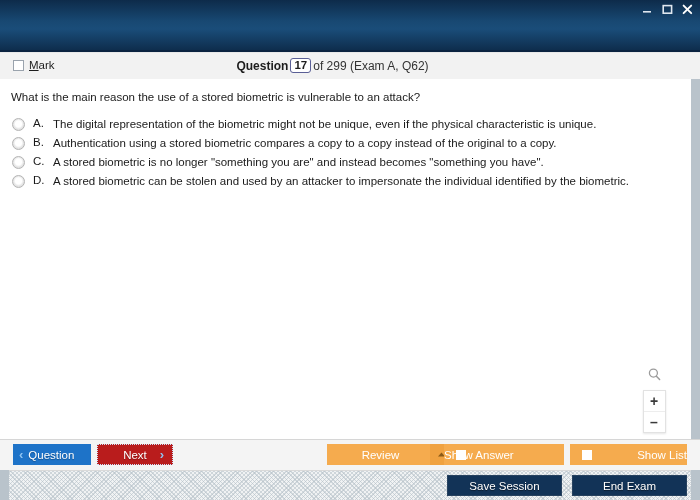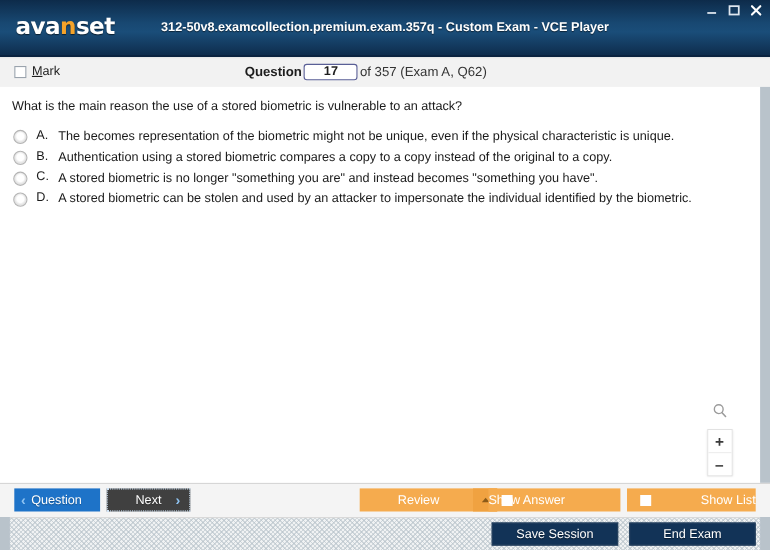--- a/index.html
+++ b/index.html
@@ -97,21 +97,21 @@
     color: #1d1d1d;
     padding-right: 35px;
     box-sizing: border-box;
   }
   .qcounter .lbl { font-weight: bold; }
   .qnum-box {
     display: inline-block;
     border: 1px solid #5a5f96;
     border-radius: 3px;
     background: #ffffff;
-    padding: 0px 17px;
+    padding: 0px 3px;
     margin: 0 2px;
     font-weight: bold;
     font-size: 11.5px;
     line-height: 13px;
     vertical-align: 1px;
   }
   .qcounter .rest { color: #333; }
 
   
   .content {
@@ -211,21 +211,21 @@
     left: 13px; width: 78px;
     background: #1e73c8;
     justify-content: flex-start;
     padding-left: 6px;
   }
   .btn-prev .chev { color: #8fc4f2; font-size: 13px; margin-right: 5px; font-weight: bold; }
   .btn-prev .lbl { font-weight: normal; text-shadow: 0 1px 1px rgba(0,0,0,.3); }
 
   .btn-next {
     left: 97px; width: 76px;
-    background: #404040;
+    background: #b91c1c;
     border: 1px dotted #cfe4f8;
     justify-content: center;
     position: absolute;
   }
   .btn-next .lbl { text-shadow: 0 1px 1px rgba(0,0,0,.3); }
   .btn-next .chev {
     color: #8fc4f2; font-size: 13px; font-weight: bold;
     position: absolute; right: 8px;
   }
 
@@ -300,23 +300,21 @@
     width: 9px; height: 30px;
     background: #b9c3cb;
   }
 </style>
 </head>
 <body>
 
 <div id="app">
 
   <div class="titlebar">
-    <div class="logo"><span>ava</span><span class="accent">n</span><span>set</span></div>
-
-    <div class="window-title">312-50v8.examcollection.premium.exam.357q - Custom Exam - VCE Player</div>
+
 
     <div class="wincontrols">
       <div class="wc">
         <svg width="13" height="13" viewBox="0 0 13 13">
             <rect x="2" y="8" width="8" height="1.6" fill="#dfe7ef"></rect>
           </svg>
       </div>
       <div class="wc">
         <svg width="13" height="13" viewBox="0 0 13 13">
             <rect x="2.2" y="2.6" width="8.4" height="7.6" fill="none" stroke="#dfe7ef" stroke-width="1.6"></rect>
@@ -330,33 +328,33 @@
     </div>
   </div>
 
   <div class="qheader">
     <div class="mark-wrap">
       <div class="mark-box"></div>
       <div class="mark-label"><u>M</u><span>ark</span></div>
     </div>
 
     <div class="qcounter">
-      <span class="lbl">Question</span><span class="qnum-box">17</span><span class="rest">of 357 (Exam A, Q62)</span>
+      <span class="lbl">Question</span><span class="qnum-box">17</span><span class="rest">of 299 (Exam A, Q62)</span>
     </div>
   </div>
 
   <div class="content">
     <div class="question-text">What is the main reason the use of a stored biometric is vulnerable to an attack?</div>
 
     <div class="options">
 
       <div class="option">
         <div class="radio"></div>
         <div class="opt-letter">A.</div>
-        <div class="opt-text">The becomes representation of the biometric might not be unique, even if the physical characteristic is unique.</div>
+        <div class="opt-text">The digital representation of the biometric might not be unique, even if the physical characteristic is unique.</div>
       </div>
 
       <div class="option">
         <div class="radio"></div>
         <div class="opt-letter">B.</div>
         <div class="opt-text">Authentication using a stored biometric compares a copy to a copy instead of the original to a copy.</div>
       </div>
 
       <div class="option">
         <div class="radio"></div>

